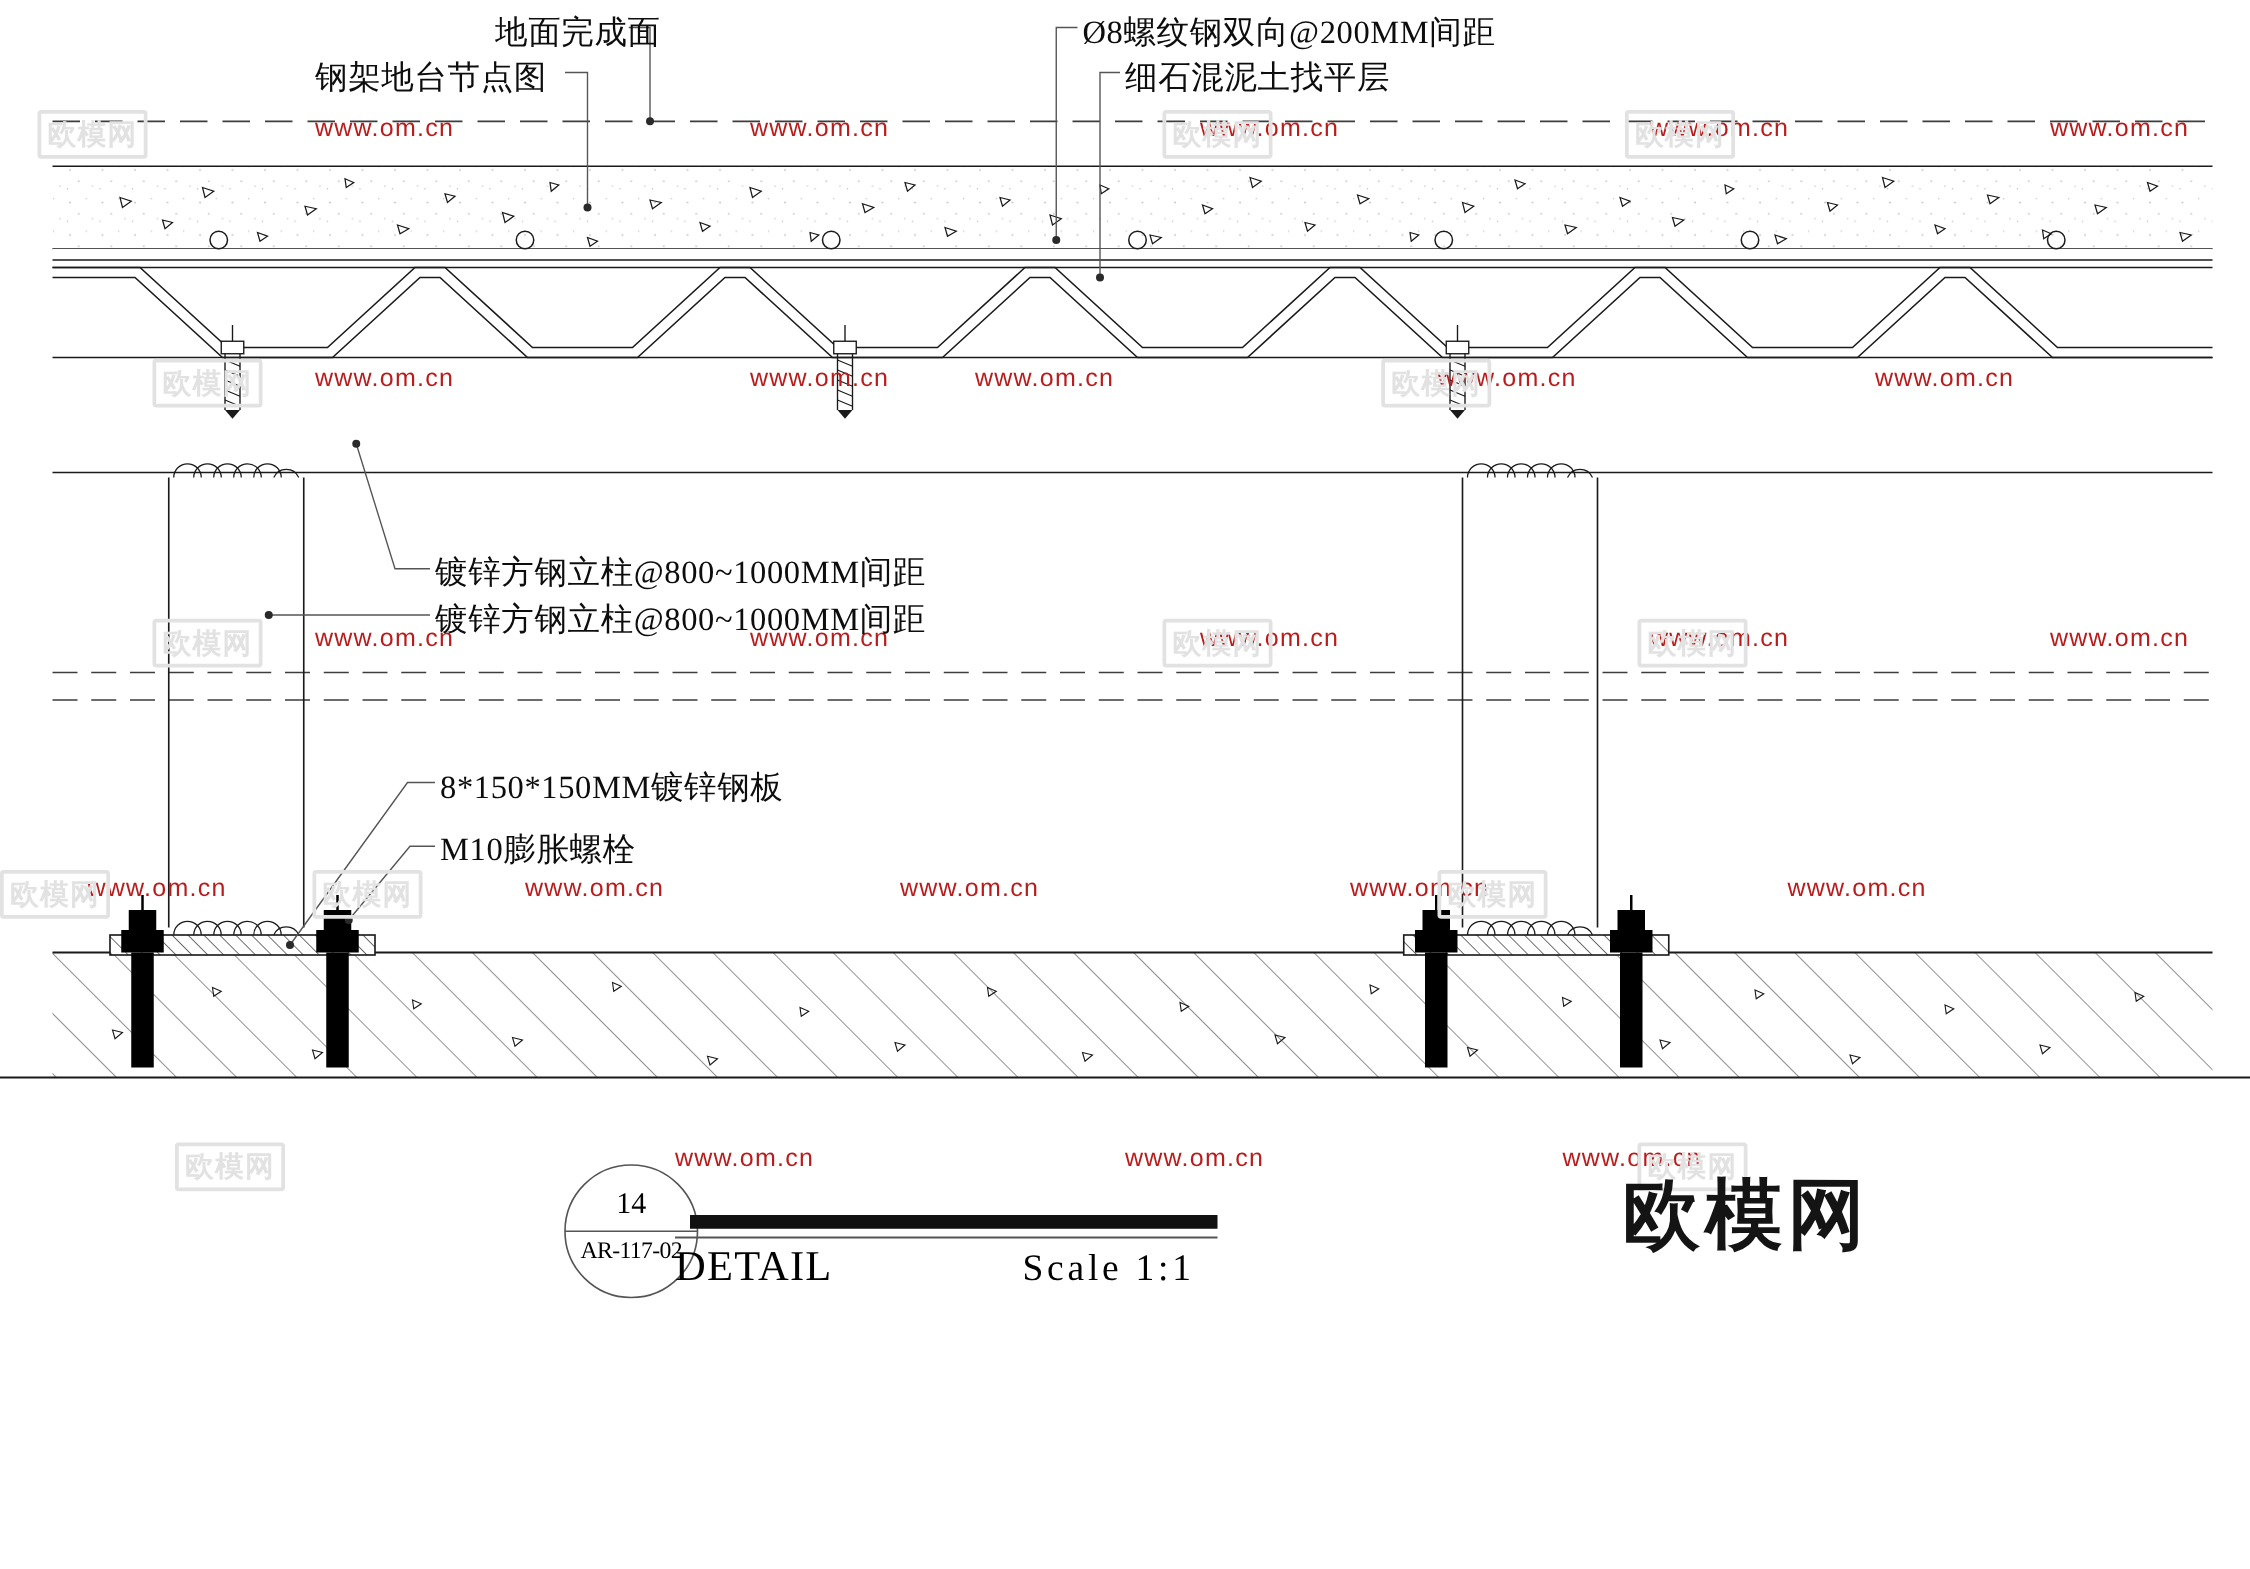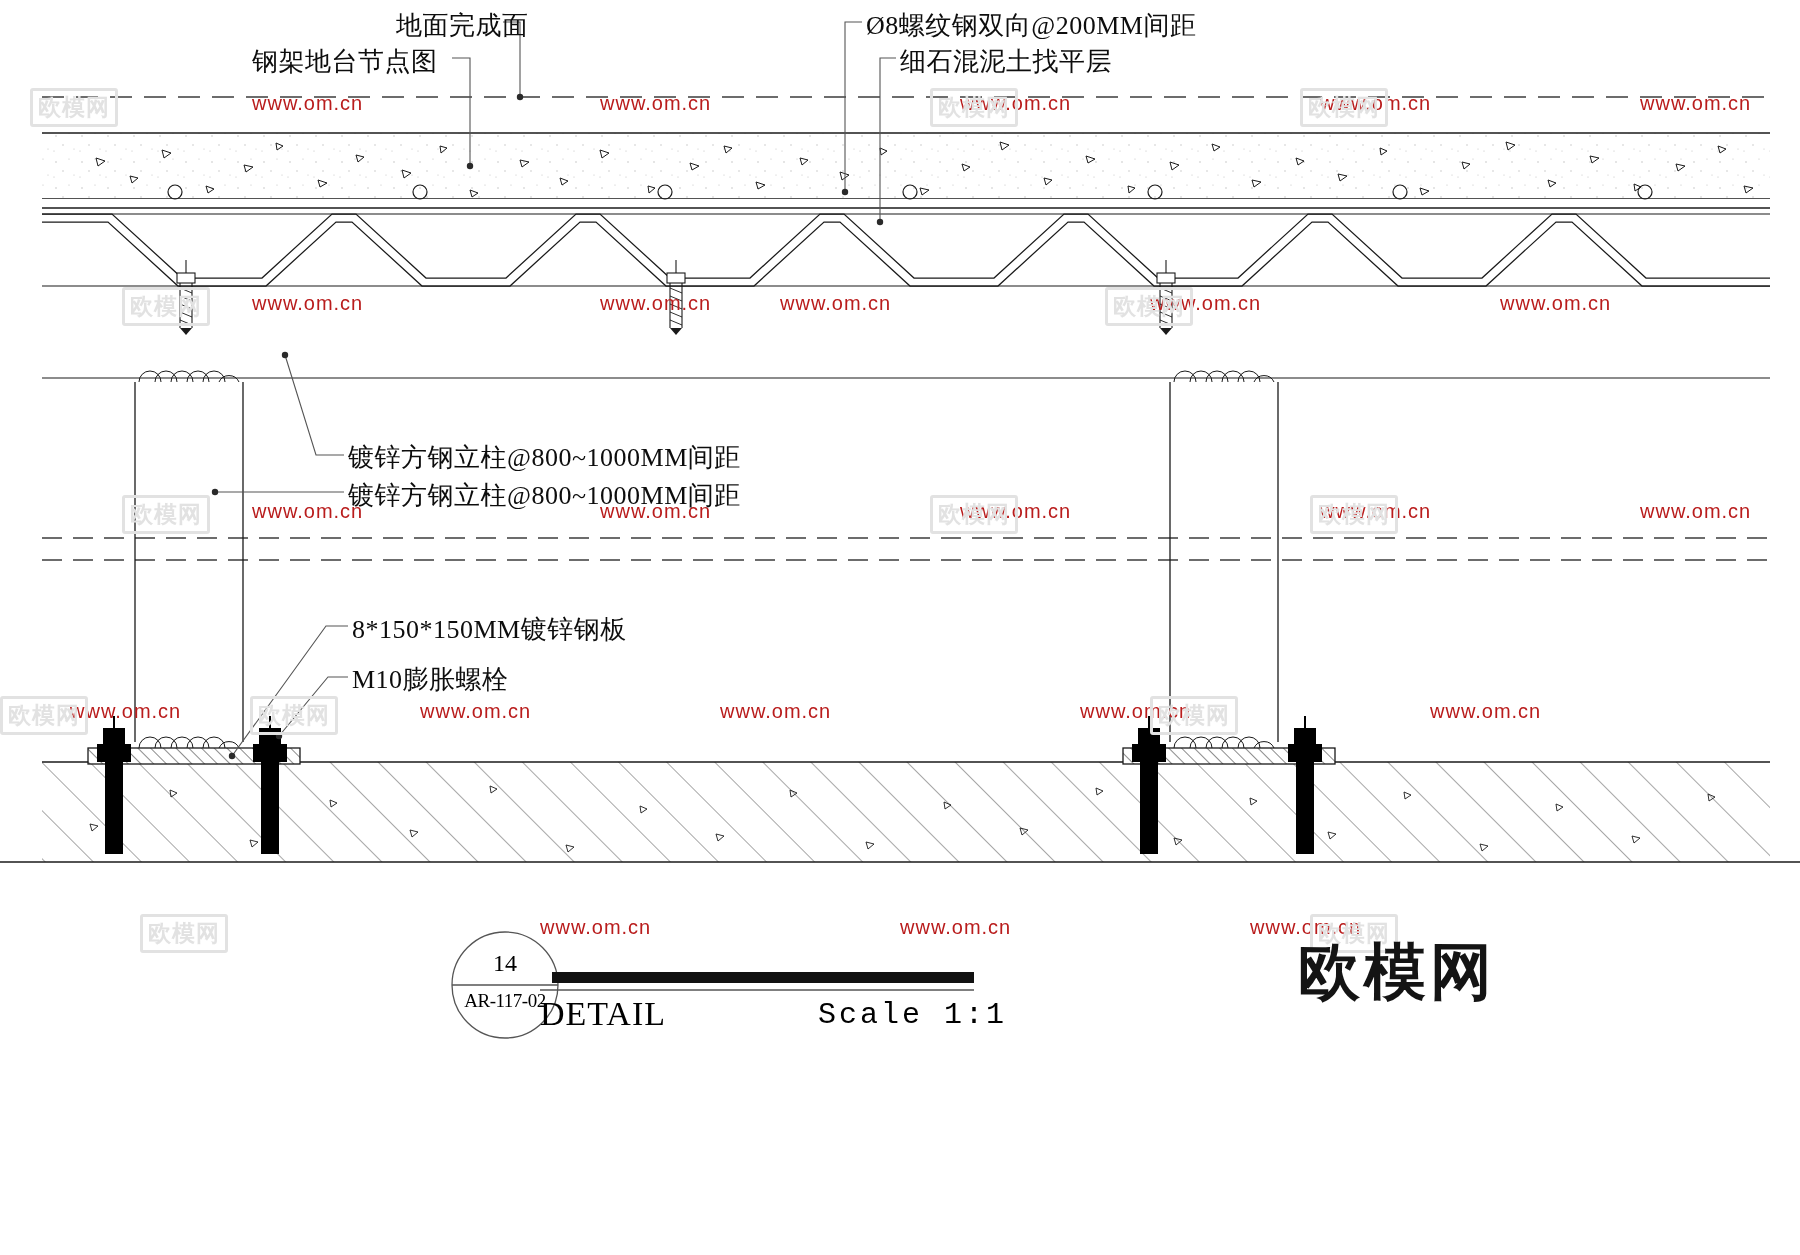--- a/index.html
+++ b/index.html
@@ -6,21 +6,21 @@
   body{width:1800px;height:1255px;position:relative;overflow:hidden;
        font-family:"Liberation Serif",serif;color:#000;}
   #sheet{position:absolute;left:0;top:0;width:1800px;height:1255px;}
   svg.layer{position:absolute;left:0;top:0;width:1800px;height:1255px;}
 
   .lbl{position:absolute;white-space:nowrap;font-family:"Liberation Serif",serif;
        color:#0d0d0d;letter-spacing:0.5px;}
   .lbl.cn{font-size:26px;}
   .title-cn{position:absolute;font-size:40px;letter-spacing:6px;font-family:"Liberation Serif",serif;}
   .detail-word{position:absolute;font-size:34px;letter-spacing:1px;font-family:"Liberation Serif",serif;}
-  .scale-word{position:absolute;font-size:30px;letter-spacing:3px;font-family:Liberation Mono, monospace;}
+  .scale-word{position:absolute;font-size:30px;letter-spacing:3px;font-family:Liberation Serif, serif;}
   .bub-num{position:absolute;font-size:24px;font-family:"Liberation Serif",serif;text-align:center;}
   .bub-code{position:absolute;font-size:19px;font-family:"Liberation Serif",serif;text-align:center;letter-spacing:-0.5px;}
 
   
   .wm-small{position:absolute;font-size:20px;color:#b91c1c;font-family:"Liberation Sans",sans-serif;
             letter-spacing:1px;user-select:none;}
   .wm-box{position:absolute;color:#e2e2e2;font-size:23px;font-weight:bold;
           font-family:"Liberation Sans",sans-serif;letter-spacing:1px;
           border:3px solid #e2e2e2;padding:1px 5px;border-radius:3px;user-select:none;}
   .wm-big{position:absolute;font-size:62px;font-weight:bold;color:#141414;

